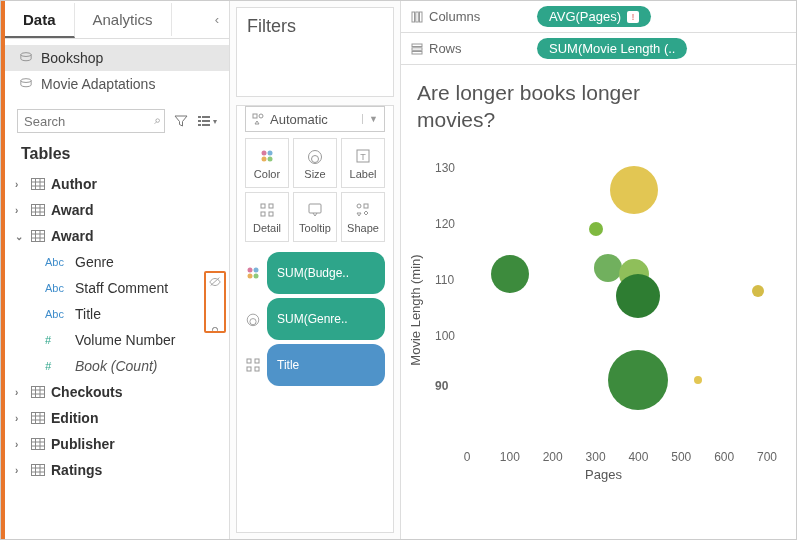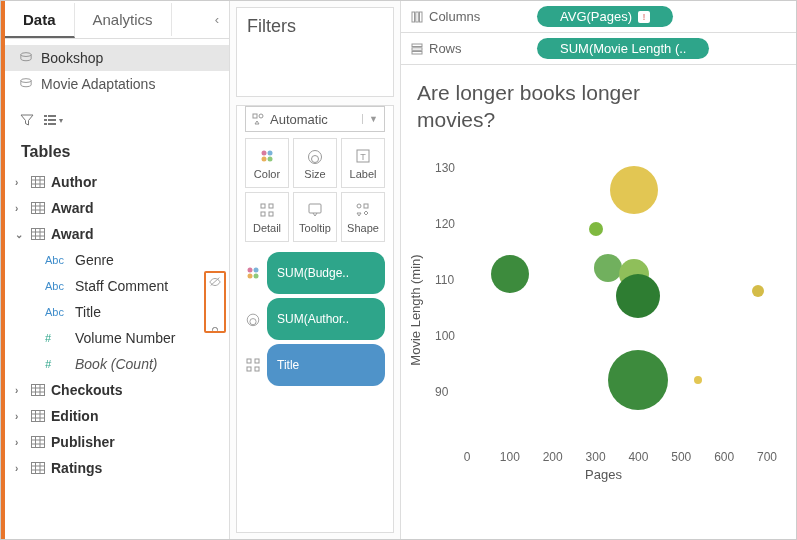--- a/index.html
+++ b/index.html
@@ -55,21 +55,21 @@
   .pill-row .pico { width: 16px; height: 16px; display: flex; align-items: center; justify-content: center; color: #888; }
   .pill { flex: 1; border-radius: 12px; padding: 14px 10px; color: #fff; font-size: 12px; white-space: nowrap; overflow: hidden; text-overflow: ellipsis; }
   .pill.green { background: #2ea58a; }
   .pill.blue { background: #4f93c9; }
   
   
   .right { flex: 1; display: flex; flex-direction: column; }
   .shelf-row { display: flex; align-items: center; border-bottom: 1px solid #ddd; height: 32px; padding: 0 6px; gap: 10px; }
   .shelf-label { display: flex; align-items: center; gap: 6px; color: #666; width: 120px; padding-left: 4px; font-size: 13px; }
   .shelf-label .sico { color: #999; }
-  .shelf-pill { border-radius: 12px; padding: 3px 23px; color: #fff; font-size: 13px; background: #2ea58a; display: flex; align-items: center; gap: 6px; }
+  .shelf-pill { border-radius: 12px; padding: 3px 12px; color: #fff; font-size: 13px; background: #2ea58a; display: flex; align-items: center; gap: 6px; }
   .shelf-pill .warn { width: 12px; height: 12px; background: #fff; color: #d9534f; border-radius: 2px; display: inline-flex; align-items: center; justify-content: center; font-size: 9px; }
   
   .viz { flex: 1; padding: 14px 8px 24px 8px; position: relative; }
   .viz-title { font-size: 21px; color: #555; line-height: 1.3; padding-left: 8px; padding-bottom: 6px; width: 260px; }
   .chart-area { position: relative; height: 340px; margin-left: 10px; }
   .y-label { position: absolute; left: -4px; top: 50%; transform: translate(-50%, -50%) rotate(-90deg); font-size: 13px; color: #555; white-space: nowrap; }
   .x-label { position: absolute; bottom: -2px; left: 50%; transform: translateX(-50%); font-size: 13px; color: #555; }
   .plot { position: absolute; left: 48px; top: 0; right: 10px; bottom: 36px; }
   .y-tick { position: absolute; left: -32px; font-size: 12px; color: #666; transform: translateY(-50%); }
   .x-tick { position: absolute; bottom: -20px; font-size: 12px; color: #666; transform: translateX(-50%); }
@@ -102,20 +102,24 @@
         <span>
           <svg class="src-icon" viewBox="0 0 16 14">
               <ellipse cx="8" cy="3" rx="6" ry="2.2" fill="none" stroke="currentColor"></ellipse>
               <path d="M2 3v5c0 1.2 2.7 2.2 6 2.2s6-1 6-2.2V3" fill="none" stroke="currentColor"></path>
             </svg>
         </span>
         <span>Movie Adaptations</span>
       </div>
     </div>
     <div class="search-row">
+      <div class="search-wrap">
+        <input class="search" placeholder="Search" style="">
+        <span class="search-mag">⌕</span>
+      </div>
       <div class="filter-btn">
         <svg width="14" height="14" viewBox="0 0 14 14">
             <path d="M1 2h12L8.5 7.5V12l-3-1.5V7.5L1 2z" fill="none" stroke="#777" stroke-width="1"></path>
           </svg>
       </div>
       <div class="view-btn">
         <svg viewBox="0 0 14 14">
             <rect x="1" y="2" width="3" height="2" fill="#777"></rect>
             <rect x="5" y="2" width="8" height="2" fill="#777"></rect>
             <rect x="1" y="6" width="3" height="2" fill="#777"></rect>
@@ -344,21 +348,21 @@
             </span>
             <span class="pill green">SUM(Budge..</span>
           </div>
           <div class="pill-row">
             <span class="pico">
               <svg width="18" height="16" viewBox="0 0 18 16">
                 <circle cx="9" cy="9" r="6.5" fill="none" stroke="#999"></circle>
                 <circle cx="9" cy="11" r="3.5" fill="none" stroke="#999"></circle>
               </svg>
             </span>
-            <span class="pill green">SUM(Author..</span>
+            <span class="pill green">SUM(Genre..</span>
           </div>
           <div class="pill-row">
             <span class="pico">
               <svg width="16" height="16" viewBox="0 0 16 16">
                 <rect x="2" y="2" width="4" height="4" fill="none" stroke="#999"></rect>
                 <rect x="10" y="2" width="4" height="4" fill="none" stroke="#999"></rect>
                 <rect x="2" y="10" width="4" height="4" fill="none" stroke="#999"></rect>
                 <rect x="10" y="10" width="4" height="4" fill="none" stroke="#999"></rect>
               </svg>
             </span>
@@ -398,21 +402,21 @@
       </div>
       <div class="shelf-pill">
         <span>SUM(Movie Length (..</span>
       </div>
     </div>
     <div class="viz">
       <div class="viz-title">Are longer books longer movies?</div>
       <div class="chart-area">
         <div class="y-label">Movie Length (min)</div>
         <div class="plot" id="plot">
-            <div class="y-tick" style="top: 252px;">90</div>
+            <div class="y-tick" style="top: 246px; font-weight: bold;">90</div>
             <div class="y-tick" style="top: 196px;">100</div>
             <div class="y-tick" style="top: 140px;">110</div>
             <div class="y-tick" style="top: 84px;">120</div>
             <div class="y-tick" style="top: 28px;">130</div>
             <div class="x-tick" style="left: 0px;">0</div>
             <div class="x-tick" style="left: 42.8571px;">100</div>
             <div class="x-tick" style="left: 85.7143px;">200</div>
             <div class="x-tick" style="left: 128.571px;">300</div>
             <div class="x-tick" style="left: 171.429px;">400</div>
             <div class="x-tick" style="left: 214.286px;">500</div>

